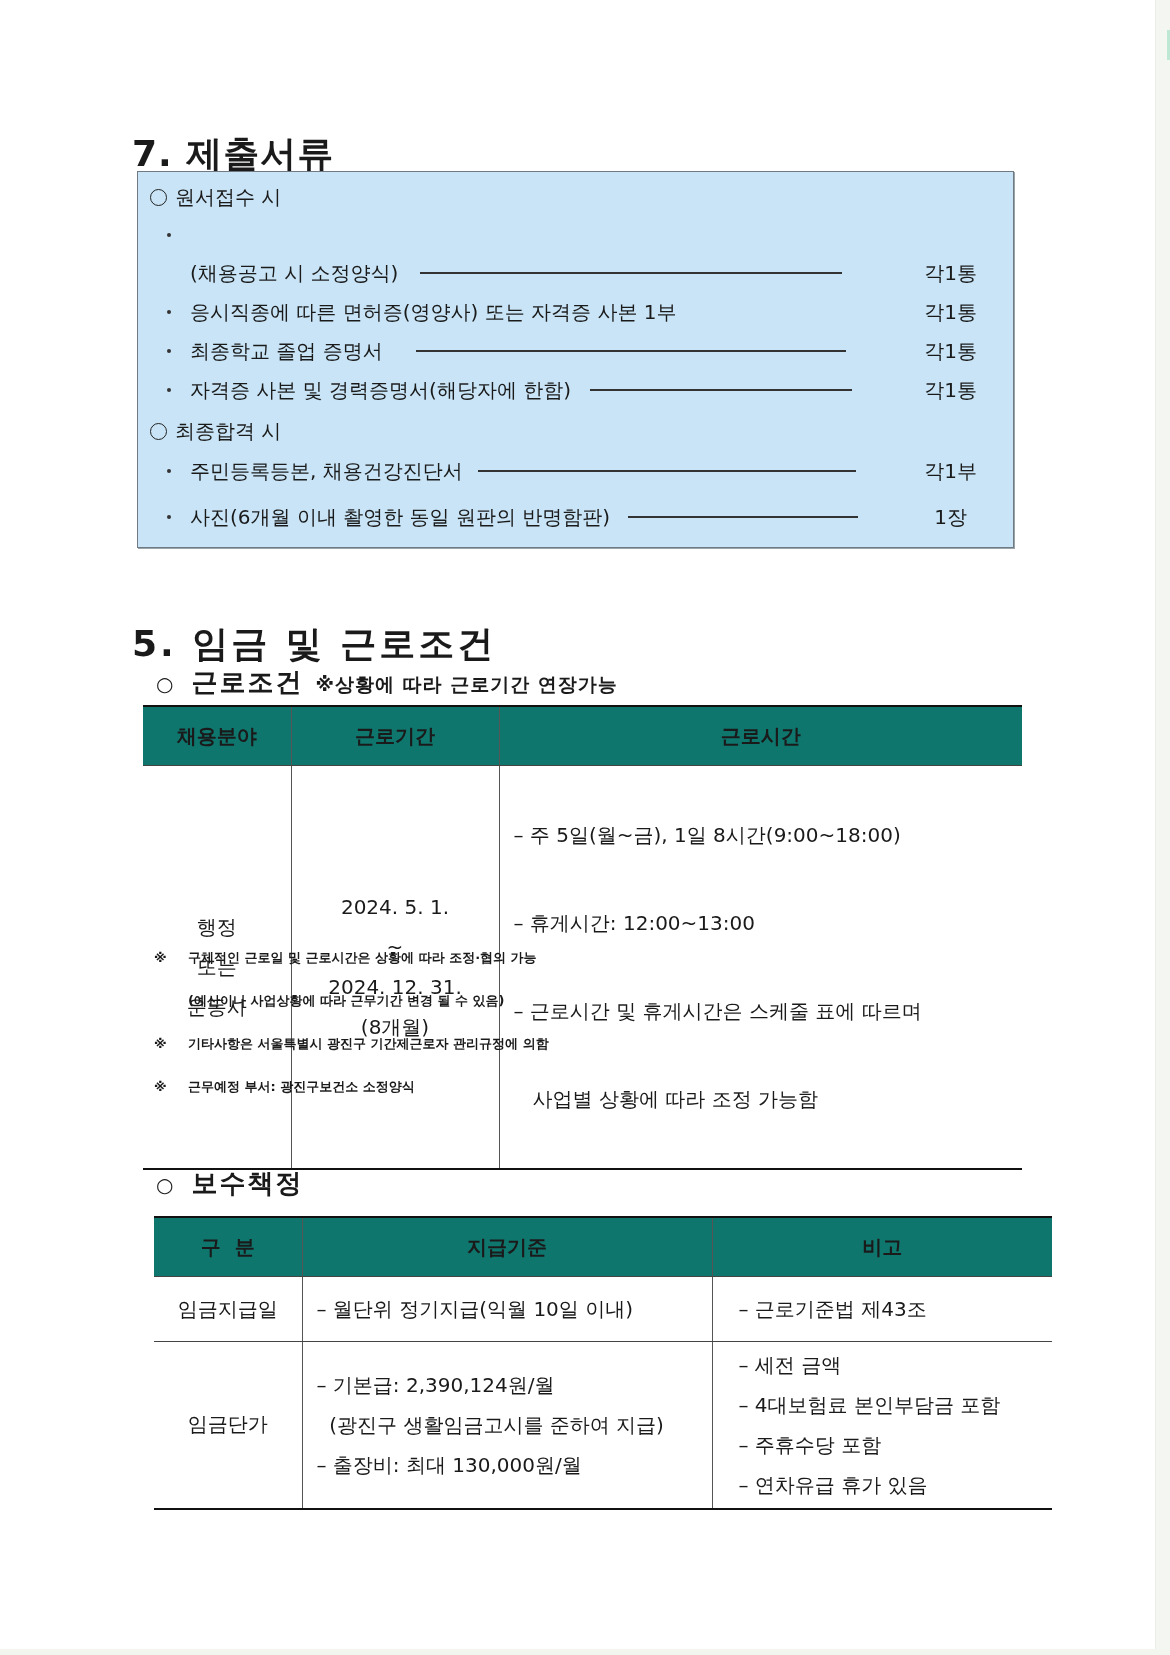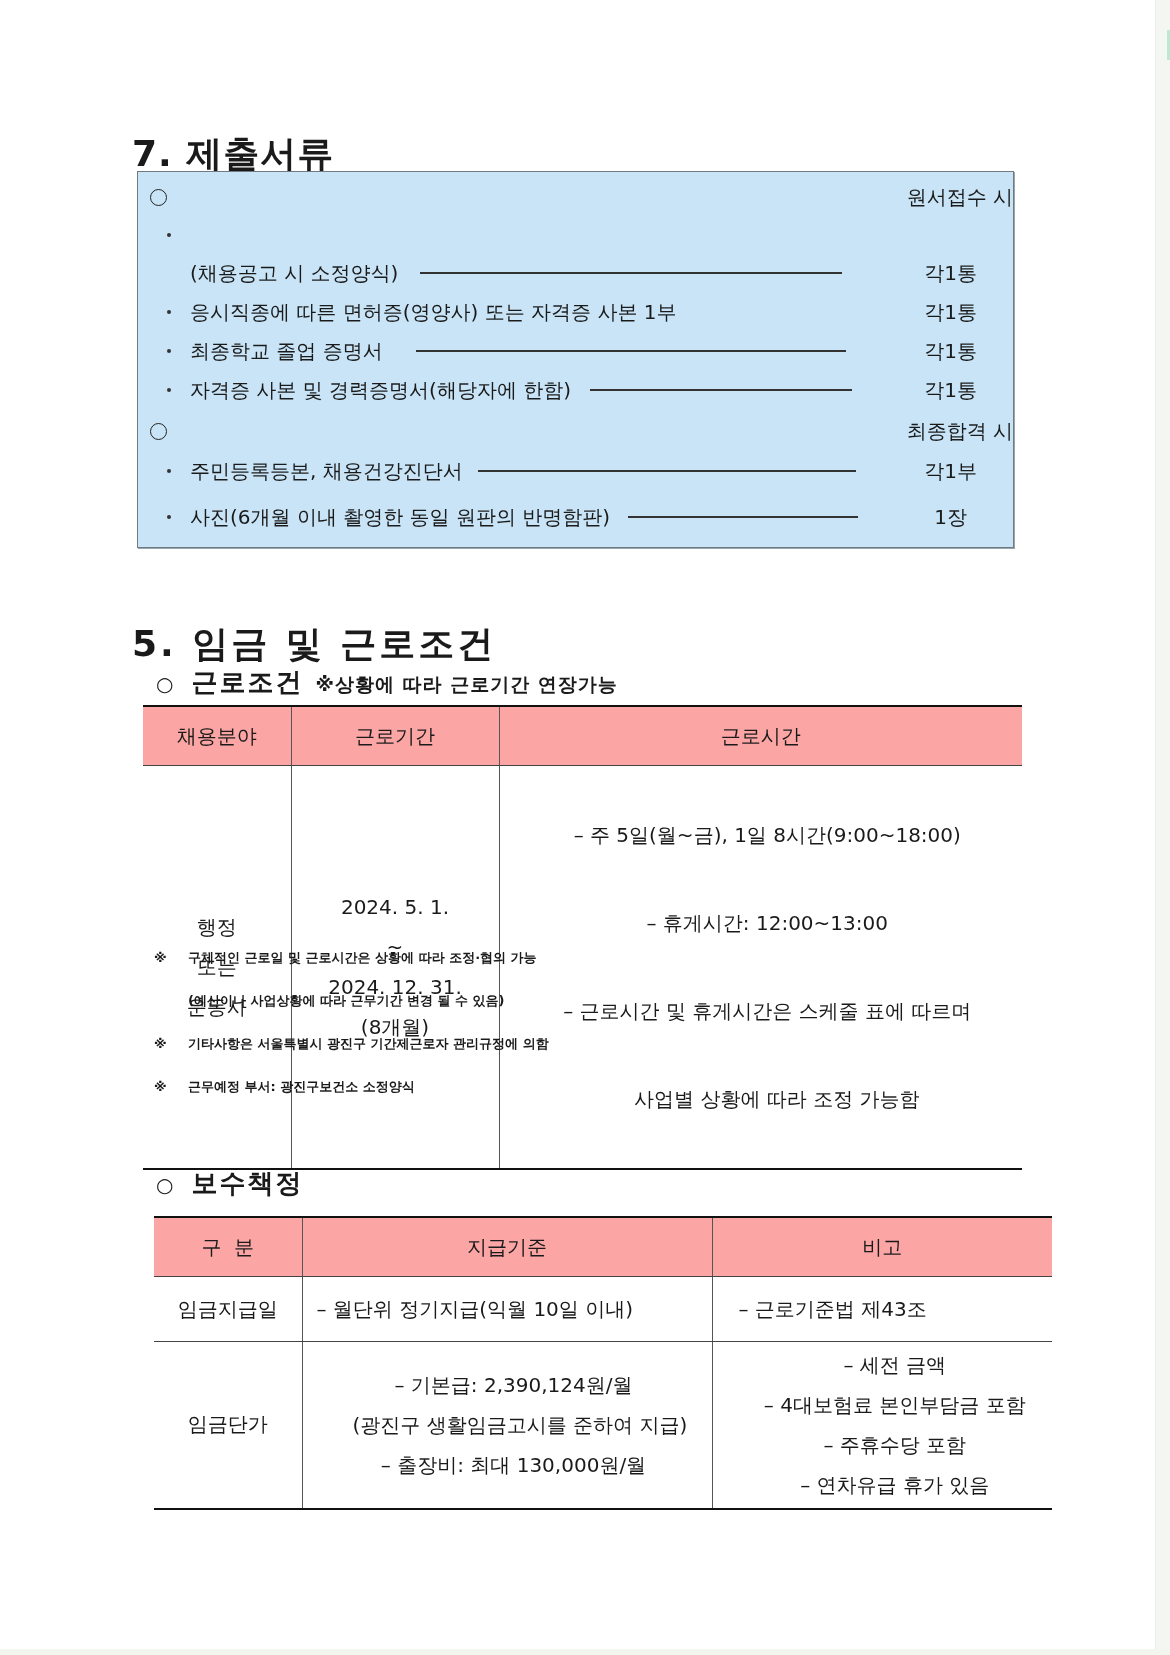--- a/index.html
+++ b/index.html
@@ -11,38 +11,38 @@
   .right-edge .tint { position: absolute; right: 0; top: 30px; width: 3px; height: 30px; background: #bfe8d4; }
   .bottom-edge { position: absolute; left: 0; bottom: 0; width: 1170px; height: 6px; background: #f2f6ee; }
 
   .h-section { position: absolute; font-weight: bold; font-size: 36px; letter-spacing: 1px; margin: 12px; }
   .sec7 { left: 120px; top: 118px; }
   .sec8 { left: 120px; top: 608px; letter-spacing: 3px; }
 
   
   .docbox { position: absolute; left: 137px; top: 171px; width: 877px; height: 377px; background: #c8e4f6; border: 1.5px solid #6f7a82; box-shadow: 1px 1px 0 #9aa4ab; box-sizing: border-box; font-size: 20px; }
   .docbox .row { position: absolute; left: 0; right: 0; height: 30px; display: flex; align-items: center; }
-  .docbox .circle-head { left: 12px; justify-content: space-between; }
+  .docbox .circle-head { left: 12px; }
   .docbox .circle { display: inline-block; width: 15px; height: 15px; border: 1.5px solid #222; border-radius: 50%; margin-right: 8px; }
   .docbox .dot { position: absolute; left: 29px; width: 4px; height: 4px; background: #333; border-radius: 50%; }
   .docbox .txt { position: absolute; left: 52px; white-space: nowrap; }
   .docbox .leader { position: absolute; height: 1.5px; background: #333; }
   .docbox .qty { position: absolute; right: 36px; white-space: nowrap; }
 
   
   .sub { position: absolute; display: flex; align-items: baseline; }
   .sub .o { font-size: 20px; margin-right: 18px; }
   .sub .t { font-weight: bold; font-size: 26px; letter-spacing: 2px; }
   .sub .note { font-size: 19px; font-weight: bold; margin-left: 12px; letter-spacing: 1px; }
 
   table.grid { position: absolute; border-collapse: collapse; font-size: 20px; }
-  table.grid th { background: #fca5a5; font-weight: normal; height: 56px; border-top: 2.5px solid #111; border-bottom: 1.5px solid #444; }
+  table.grid th { background: #0f766e; font-weight: bold; height: 56px; border-top: 2.5px solid #111; border-bottom: 1.5px solid #444; }
   table.grid th + th, table.grid td + td { border-left: 1.2px solid #555; }
   table.grid td { vertical-align: middle; }
-  table.grid tr.last td { border-bottom: 2.5px solid #111; text-align: center; }
+  table.grid tr.last td { border-bottom: 2.5px solid #111; }
   .center { text-align: center; }
   .lines div { line-height: 40px; white-space: nowrap; }
 
   .t1 { left: 143px; top: 705px; width: 879px; }
   .t2 { left: 154px; top: 1216px; width: 898px; }
 
   .notes { position: absolute; left: 154px; top: 936px; font-weight: bold; font-size: 13px; }
   .notes .n { height: 43px; line-height: 43px; white-space: nowrap; }
   .notes .n .mark { display: inline-block; width: 34px; }
   .notes .indent { padding-left: 34px; }

